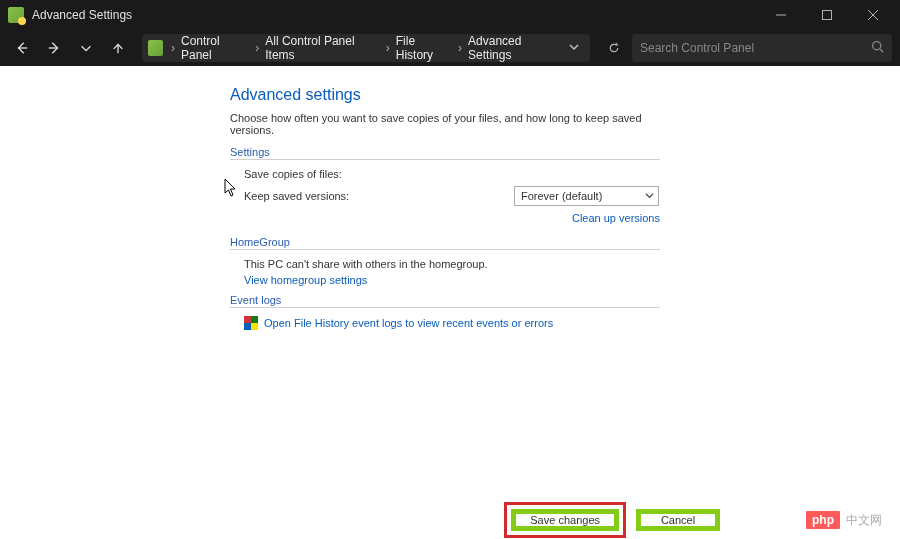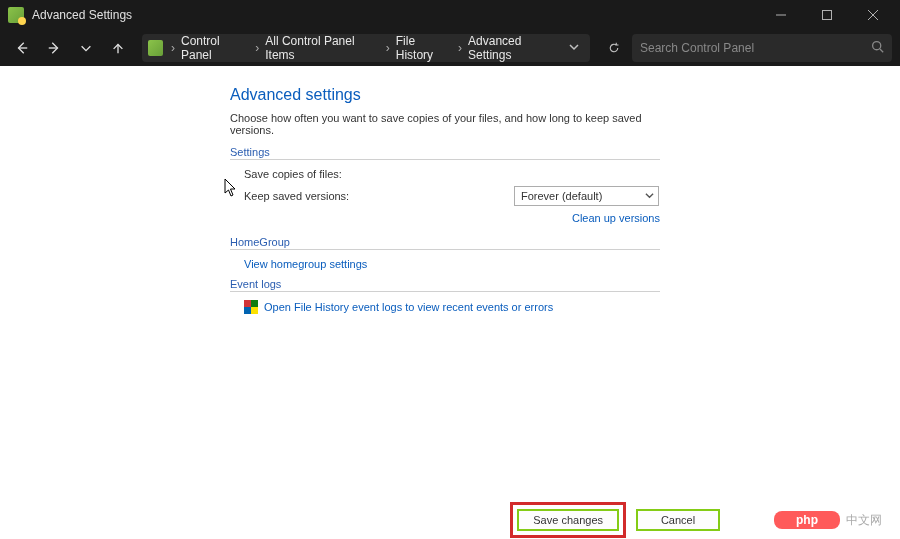--- a/index.html
+++ b/index.html
@@ -109,35 +109,35 @@
   .cursor svg { width: 14px; height: 20px; }
 
   
   .actionbar {
     position: absolute; left: 0; right: 0; bottom: 0; height: 38px;
     background: #fff; display: flex; align-items: center; justify-content: flex-end;
     padding: 0 180px 0 0; gap: 10px;
   }
   .btn {
     min-width: 84px; height: 22px; font-size: 11px; color: #333;
-    background: #fdfdfd; border: 2px solid #84cc16; border-radius: 0;
+    background: #fdfdfd; border: 5px solid #84cc16; border-radius: 0;
     padding: 0 14px; cursor: default;
   }
   .highlight-box {
     padding: 4px; border: 3px solid #d22b2b;
   }
 
   
   .watermark {
     position: absolute; right: 18px; bottom: 10px;
     display:flex; align-items:center; gap:6px; color:#aaa; font-size:12px;
     pointer-events:none;
   }
   .watermark .badge {
-    background:#ff5a5a; color:#fff; padding:2px 22px; border-radius: 8px; font-weight:bold;
+    background:#ff5a5a; color:#fff; padding:2px 6px; border-radius: 1px; font-weight:bold;
   }
 </style>
 </head>
 <body>
 
 <div class="titlebar">
   <div class="app-icon"></div>
   <div class="title-text">Advanced Settings</div>
   <div class="spacer"></div>
   <div class="caption-btn">
@@ -235,20 +235,21 @@
         <span>Forever (default)</span>
         <span class="chev"><svg viewBox="0 0 10 10">
               <polyline points="1,3 5,7 9,3"></polyline>
             </svg></span>
       </div>
     </div>
 
     <a class="link right-link">Clean up versions</a>
 
     <div class="section-header">HomeGroup</div>
+    <div class="indented">This PC can't share with others in the homegroup.</div>
     <a class="link indented" style="display:block; margin-bottom:8px;">View homegroup settings</a>
 
     <div class="section-header">Event logs</div>
     <div class="event-row">
       <div class="shield-icon">
         <span class="r"></span>
           <span class="g"></span>
           <span class="b"></span>
           <span class="y"></span>
       </div>

